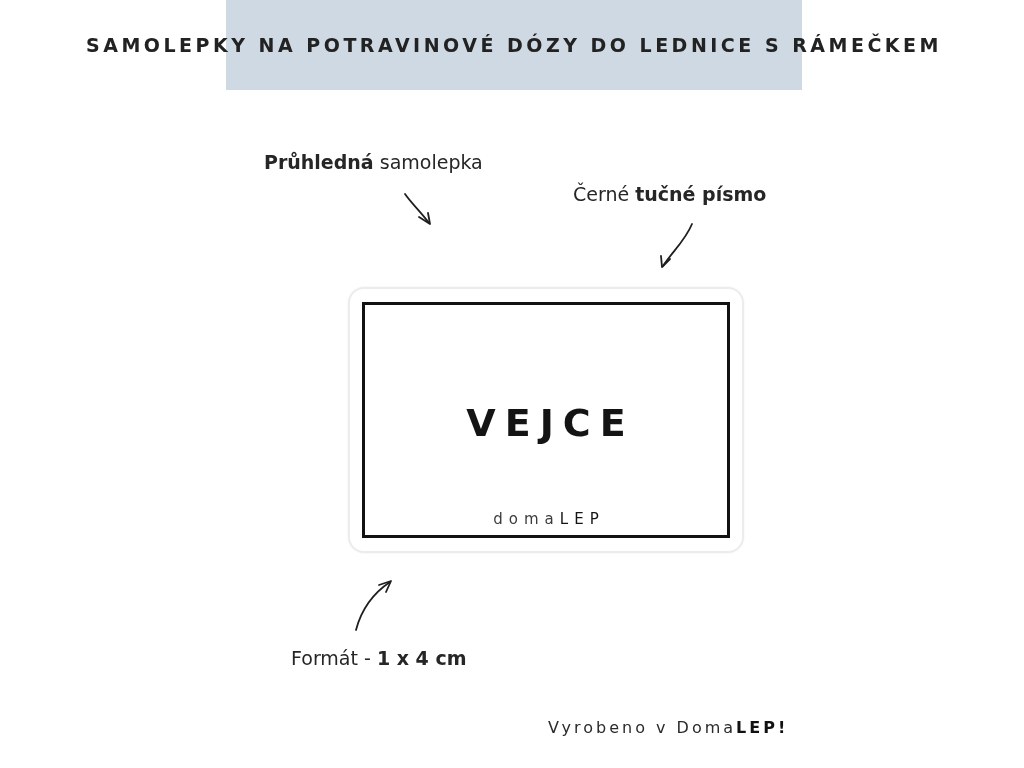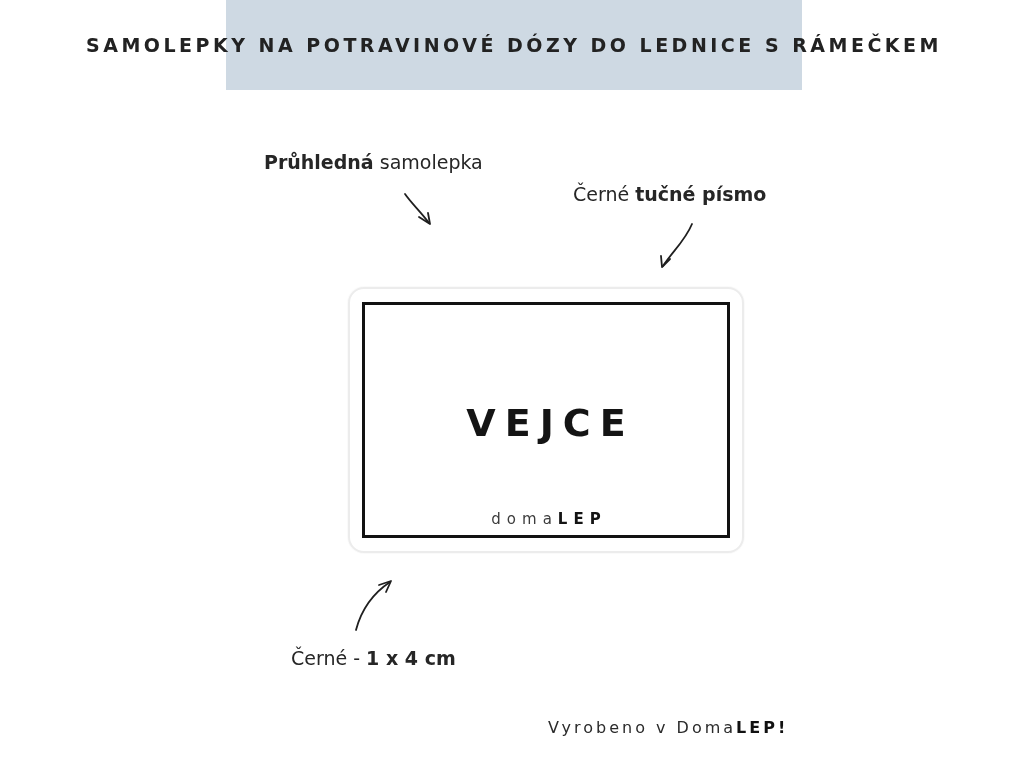--- a/index.html
+++ b/index.html
@@ -45,21 +45,21 @@
   .sticker-title {
     position: absolute; left: 0; right: 0; top: 96px;
     text-align: center; font-weight: bold; font-size: 38px; letter-spacing: 9px;
     text-indent: 9px; color: #141414; white-space: nowrap;
   }
   .sticker-brand {
     position: absolute; left: 0; right: 0; bottom: 7px;
     text-align: center; font-size: 15px; letter-spacing: 6px; text-indent: 6px;
     color: #3c3c3c; white-space: nowrap;
   }
-  .sticker-brand b { font-weight: bold; color: #141414; }
+  .sticker-brand b { font-weight: normal; color: #141414; }
 
   
   .footer {
     position: absolute; left: 548px; top: 718px;
     font-size: 16px; letter-spacing: 3px; color: #2b2b2b; white-space: nowrap; text-align: center;
   }
   .footer b { font-weight: bold; color: #111111; }
 </style>
 </head>
 <body>
@@ -73,21 +73,21 @@
 
   <div class="label label-transparent">
     <b>Průhledná</b><span> samolepka</span>
   </div>
 
   <div class="label label-font">
     <span>Černé </span><b>tučné písmo</b>
   </div>
 
   <div class="label label-format">
-    <span>Černé - </span><b>1 x 4 cm</b>
+    <span>Formát - </span><b>1 x 4 cm</b>
   </div>
 
   <svg class="arrows" viewBox="0 0 1024 768">
     <g>
       <path d="M 405 194 C 412 204 421 212 429 223"></path>
       <path d="M 428 213 L 430 224 L 419 217"></path>
     </g>
     <g>
       <path d="M 692 224 C 685 241 672 252 663 266"></path>
       <path d="M 670 259 L 662 267 L 661 256"></path>

